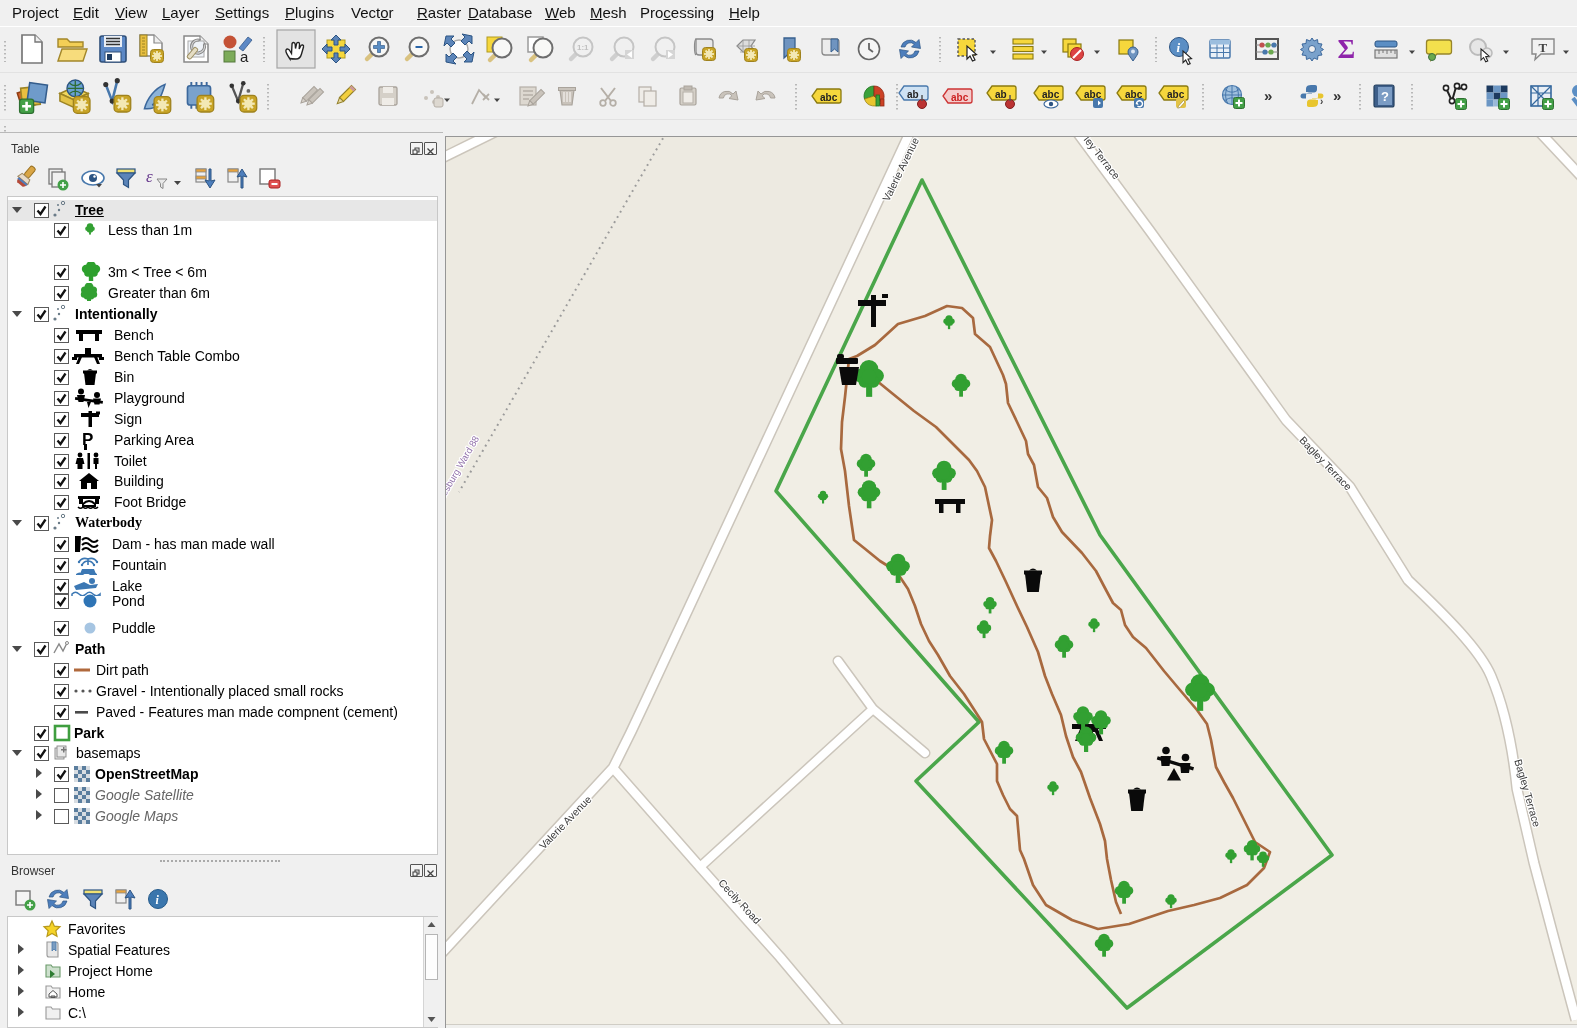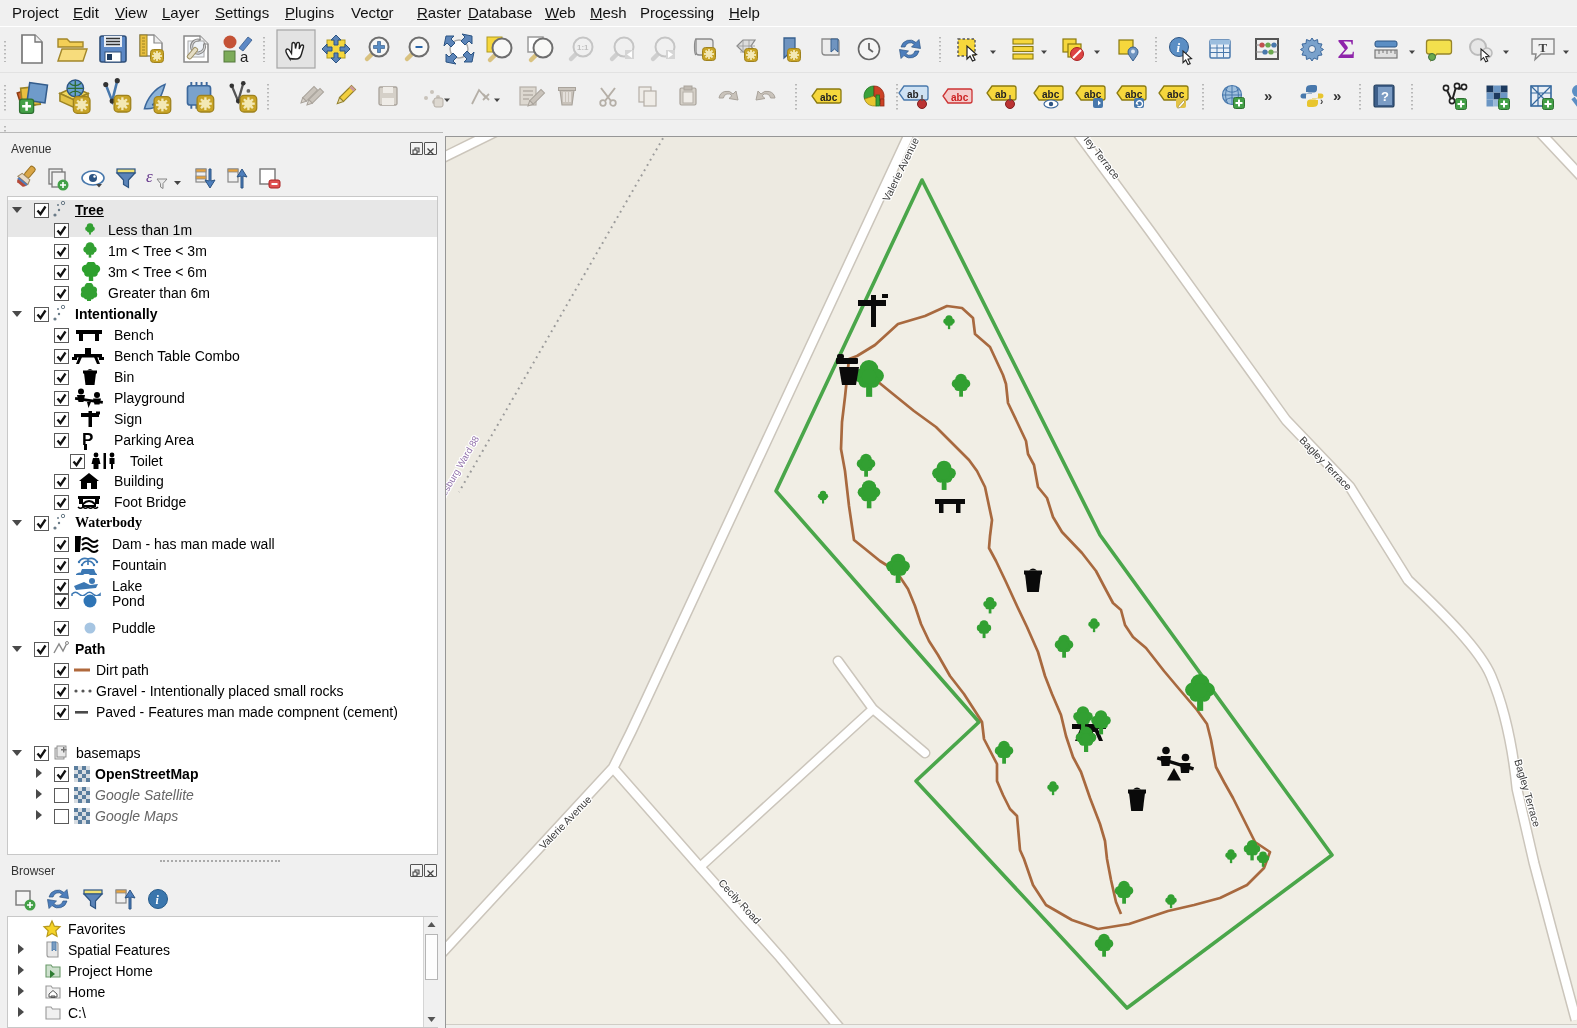--- a/index.html
+++ b/index.html
@@ -4,21 +4,21 @@
 <style>
   html,body{margin:0;padding:0;}
   body{width:1577px;height:1028px;position:relative;overflow:hidden;
        font-family:"Liberation Sans",sans-serif;background:#f0f0f0;}
   #menubar{position:absolute;left:0;top:0;width:100%;height:26px;background:#f0f0f0;}
   #menubar span{position:absolute;top:4px;font-size:15px;color:#111;}
   #toolbars{position:absolute;left:0;top:26px;}
   .panel-title{position:absolute;font-size:12px;color:#333;}
   #layers-tree{position:absolute;left:7px;top:196px;width:431px;height:659px;background:#fff;border:1px solid #c8c8c8;box-sizing:border-box;}
   #browser-tree{position:absolute;left:7px;top:916px;width:431px;height:112px;background:#fff;border:1px solid #c8c8c8;box-sizing:border-box;}
-  .trow{position:absolute;left:0;width:100%;height:37px;}
+  .trow{position:absolute;left:0;width:100%;height:21px;}
   .trow .lbl{position:absolute;top:2px;font-size:14px;color:#000;white-space:nowrap;}
   .cb{position:absolute;top:3px;width:13px;height:13px;background:#fff;border:1px solid #5a5a5a;}
   .cb svg{position:absolute;left:0px;top:0px;}
   .arrow{position:absolute;top:7px;width:0;height:0;}
   .arr-d{border-left:5px solid transparent;border-right:5px solid transparent;border-top:6px solid #4a4a4a;}
   .arr-r{border-top:5px solid transparent;border-bottom:5px solid transparent;border-left:6px solid #4a4a4a;top:4px;}
   .licon{position:absolute;top:0px;}
   #mapsvg{position:absolute;left:446px;top:137px;}
   #mapborder-t{position:absolute;left:445px;top:136px;width:1132px;height:1px;background:#969696;}
   #mapborder-l{position:absolute;left:445px;top:136px;width:1px;height:892px;background:#969696;}
@@ -606,21 +606,21 @@
         <rect x="-5.5" y="-5.5" width="11" height="11" rx="2" fill="#43a047" stroke="#2e7031" stroke-width="1"></rect>
         <path d="M-3.5,-1 h2.5 v-2.5 h2 v2.5 h2.5 v2 h-2.5 v2.5 h-2 v-2.5 h-2.5 z" fill="#fff"></path>
       </g>
     </g>
     <g transform="translate(1575,70)">
       <circle cx="3" cy="-5" r="6" fill="#5b8ec4"></circle>
       <path d="M-2,2 l6,8" stroke="#5b8ec4" stroke-width="4"></path>
     </g>
   </svg>
 <div style="position:absolute;left:0;top:132px;width:443px;height:896px;background:#f0f0f0;border-top:1px solid #b9b9b9"></div>
-<span class="panel-title" style="left:11px;top:142px">Avenue</span>
+<span class="panel-title" style="left:11px;top:142px">Table</span>
 <div class="titlebtn" style="left:410px;top:142px"><svg width="11" height="11">
       <path d="M2,4 h4 v4 h-4 z M4,4 v-2 h4 v4 h-2" fill="none" stroke="#444" stroke-width="1.1"></path>
     </svg></div>
 <div class="titlebtn" style="left:424px;top:142px"><svg width="11" height="11">
       <path d="M2.5,2.5 l6,6 M8.5,2.5 l-6,6" stroke="#444" stroke-width="1.3"></path>
     </svg></div>
 <svg width="300" height="36" style="position:absolute;left:6px;top:160px">
     <g transform="translate(19,17) rotate(40)">
       <rect x="-2.5" y="-13" width="6" height="12" rx="2" fill="#d9a545" stroke="#9a7120" stroke-width="1"></rect>
       <path d="M-4.5,-1 h10 l1.5,5 h-13 z" fill="#e8dbc8" stroke="#a08a60" stroke-width="1"></path>
@@ -694,38 +694,20 @@
           <rect x="-1.5" y="1" width="3" height="8"></rect>
           <circle cx="0" cy="-4" r="5.2"></circle>
           <circle cx="-4.2" cy="-0.5" r="3.6"></circle>
           <circle cx="4.2" cy="-0.5" r="3.6"></circle>
           <circle cx="-2" cy="2.6" r="3"></circle>
           <circle cx="2" cy="2.6" r="3"></circle>
         </g>
       </svg>
       <span class="lbl" style="left:100px">Less than 1m</span>
     </div>
-    <div class="trow" style="top:44.34px;">
-      <div class="cb" style="left:46px">
-        <svg width="13" height="13" viewBox="0 0 13 13">
-          <path d="M2.5,6.5 l3,3.5 l5,-7.5" fill="none" stroke="#111" stroke-width="2.3"></path>
-        </svg>
-      </div>
-      <svg class="licon" style="left:72px" width="20" height="20" viewBox="0 0 20 20">
-        <g transform="translate(10,9) scale(0.85)" fill="#32a032">
-          <rect x="-1.5" y="1" width="3" height="8"></rect>
-          <circle cx="0" cy="-4" r="5.2"></circle>
-          <circle cx="-4.2" cy="-0.5" r="3.6"></circle>
-          <circle cx="4.2" cy="-0.5" r="3.6"></circle>
-          <circle cx="-2" cy="2.6" r="3"></circle>
-          <circle cx="2" cy="2.6" r="3"></circle>
-        </g>
-      </svg>
-      <span class="lbl" style="left:100px">1m &lt; Tree &lt; 3m</span>
-    </div>
     <div class="trow" style="top:65.25999999999999px;">
       <div class="cb" style="left:46px">
         <svg width="13" height="13" viewBox="0 0 13 13">
           <path d="M2.5,6.5 l3,3.5 l5,-7.5" fill="none" stroke="#111" stroke-width="2.3"></path>
         </svg>
       </div>
       <svg class="licon" style="left:72px" width="22" height="20" viewBox="0 0 22 20">
         <g transform="translate(11,9)" fill="#2da02d">
           <rect x="-2.2" y="3" width="4.4" height="7"></rect>
           <circle cx="-5" cy="-2" r="4.2"></circle>
@@ -851,21 +833,21 @@
         <svg width="13" height="13" viewBox="0 0 13 13">
           <path d="M2.5,6.5 l3,3.5 l5,-7.5" fill="none" stroke="#111" stroke-width="2.3"></path>
         </svg>
       </div>
       <svg class="licon" style="left:70px" width="24" height="20" viewBox="0 0 24 20">
         <text x="4" y="15" font-size="17" font-weight="bold" fill="#000" font-family="Liberation Sans">P</text>
         <rect x="6" y="14" width="3" height="6" fill="#000"></rect>
       </svg>
       <span class="lbl" style="left:106px">Parking Area</span>
     </div>
-    <div class="trow" style="top:253.54000000000002px;margin-left:16px;">
+    <div class="trow" style="top:253.54000000000002px;">
       <div class="cb" style="left:46px">
         <svg width="13" height="13" viewBox="0 0 13 13">
           <path d="M2.5,6.5 l3,3.5 l5,-7.5" fill="none" stroke="#111" stroke-width="2.3"></path>
         </svg>
       </div>
       <svg class="licon" style="left:66px" width="28" height="20" viewBox="0 0 28 20">
         <g fill="#000">
           <circle cx="6" cy="4" r="2.4"></circle>
           <path d="M3,7 h6 l1.5,6 h-2 v5 h-5 v-5 h-2 z"></path>
           <rect x="13.5" y="2" width="2.5" height="16"></rect>
@@ -1034,20 +1016,31 @@
     <div class="trow" style="top:504.58000000000004px;">
       <div class="cb" style="left:46px">
         <svg width="13" height="13" viewBox="0 0 13 13">
           <path d="M2.5,6.5 l3,3.5 l5,-7.5" fill="none" stroke="#111" stroke-width="2.3"></path>
         </svg>
       </div>
       <svg class="licon" style="left:64px" width="26" height="20" viewBox="0 0 26 20">
         <rect x="3" y="9" width="13" height="2.6" fill="#4a4a4a"></rect>
       </svg>
       <span class="lbl" style="left:88px">Paved - Features man made compnent (cement)</span>
+    </div>
+    <div class="trow" style="top:525.5px;">
+      <div class="cb" style="left:26px">
+        <svg width="13" height="13" viewBox="0 0 13 13">
+          <path d="M2.5,6.5 l3,3.5 l5,-7.5" fill="none" stroke="#111" stroke-width="2.3"></path>
+        </svg>
+      </div>
+      <svg class="licon" style="left:44px" width="20" height="20" viewBox="0 0 20 20">
+        <rect x="3" y="3" width="14" height="14" fill="#fff" stroke="#3f9e3f" stroke-width="2.6"></rect>
+      </svg>
+      <span class="lbl" style="left:66px;font-weight:bold;">Park</span>
     </div>
     <div class="trow" style="top:546.4200000000001px;padding-left:16px;">
       <div class="arrow arr-d" style="left:4px"></div>
       <div class="cb" style="left:26px">
         <svg width="13" height="13" viewBox="0 0 13 13">
           <path d="M2.5,6.5 l3,3.5 l5,-7.5" fill="none" stroke="#111" stroke-width="2.3"></path>
         </svg>
       </div>
       <svg class="licon" style="left:45px" width="18" height="20" viewBox="0 0 18 20">
         <g fill="#e9e9e9" stroke="#888" stroke-width="0.9">

